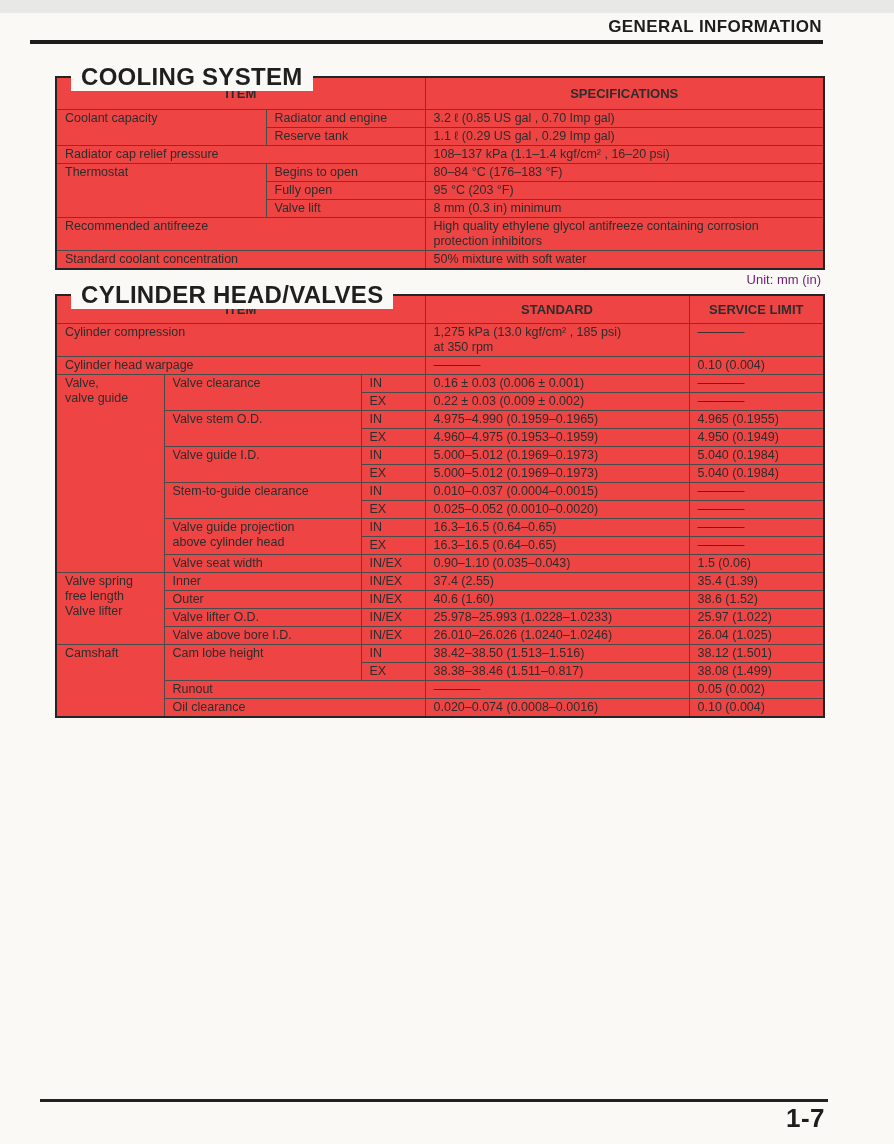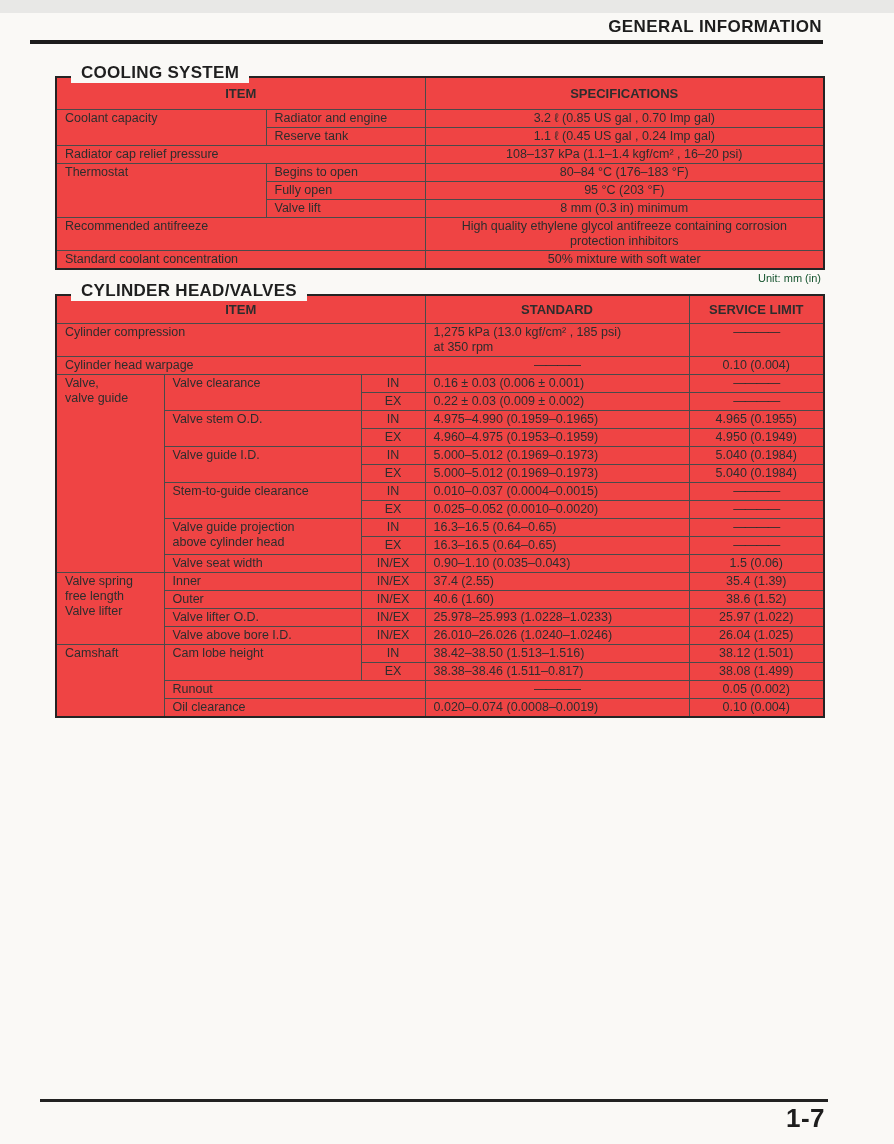--- a/index.html
+++ b/index.html
@@ -30,46 +30,46 @@
     position:absolute;left:786px;top:1090px;
     font-size:26px;font-weight:bold;color:#1d1d1d;letter-spacing:.5px;
   }
   
   .section{position:absolute;left:55px;}
   #cooling-section{top:63px;width:768px;}
   #cylinder-section{top:281px;width:768px;}
   .section-title{
     position:absolute;top:-13px;left:16px;
     background:#faf9f6;padding:0 10px;
-    font-size:17px;font-weight:bold;letter-spacing:.3px;color:#1f1f1f;
+    font-size:24px;font-weight:bold;letter-spacing:.3px;color:#1f1f1f;
     white-space:nowrap;z-index:2;
   }
   .unit-note{
     position:absolute;top:-22px;right:2px;
-    font-size:11px;color:#14532d;
+    font-size:13px;color:#701a75;
   }
   table.tbl{
     border-collapse:collapse;table-layout:fixed;width:768px;
     background:#ef4444;
   }
   table.tbl{border:2px solid #242424;}
   .tbl td,.tbl th{
     border:1px solid #4a4a4a;
     font-size:12.5px;line-height:15px;
     padding:1px 8px;
     color:#2d2d2d;font-weight:normal;
     overflow:hidden;white-space:nowrap;
   }
   .tbl th{font-weight:bold;font-size:13px;text-align:center;}
   #cooling-table th{height:29px;}
   #cylinder-table th{height:25px;}
   .tbl td{height:15px;}
   .h2l{height:31px;}            
-  .c{text-align:center;}
-  .l{text-align:center;}
+  .c{}
+  .l{text-align:left;}
   .vtop{vertical-align:top;padding-top:1px;}
   .std{padding-left:14px;}
   .dashtxt{letter-spacing:-1px;color:#3c3c3c;}
 </style>
 </head>
 <body>
 
 <div id="page">
 
   <div class="hdr-title">GENERAL INFORMATION</div>
@@ -88,21 +88,21 @@
         <th colspan="2">ITEM</th>
         <th>SPECIFICATIONS</th>
       </tr>
       <tr>
         <td rowspan="2" class="vtop">Coolant capacity</td>
         <td>Radiator and engine</td>
         <td class="c">3.2 ℓ (0.85 US gal , 0.70 Imp gal)</td>
       </tr>
       <tr>
         <td>Reserve tank</td>
-        <td class="c">1.1 ℓ (0.45 US gal , 0.24 Imp gal)</td>
+        <td class="c">1.1 ℓ (0.29 US gal , 0.29 Imp gal)</td>
       </tr>
       <tr>
         <td colspan="2">Radiator cap relief pressure</td>
         <td class="c">108–137 kPa (1.1–1.4 kgf/cm² , 16–20 psi)</td>
       </tr>
       <tr>
         <td rowspan="3" class="vtop">Thermostat</td>
         <td>Begins to open</td>
         <td class="c">80–84 °C (176–183 °F)</td>
       </tr>
@@ -278,21 +278,21 @@
         <td class="std">38.38–38.46 (1.511–0.817)</td>
         <td class="c">38.08 (1.499)</td>
       </tr>
       <tr>
         <td colspan="2">Runout</td>
         <td class="c dashtxt">————</td>
         <td class="c">0.05 (0.002)</td>
       </tr>
       <tr>
         <td colspan="2">Oil clearance</td>
-        <td class="std">0.020–0.074 (0.0008–0.0019)</td>
+        <td class="std">0.020–0.074 (0.0008–0.0016)</td>
         <td class="c">0.10 (0.004)</td>
       </tr>
     </tbody>
       </table>
   </div>
 
   <div class="ftr-rule"></div>
   <div class="page-num">1-7</div>
 
 </div>

